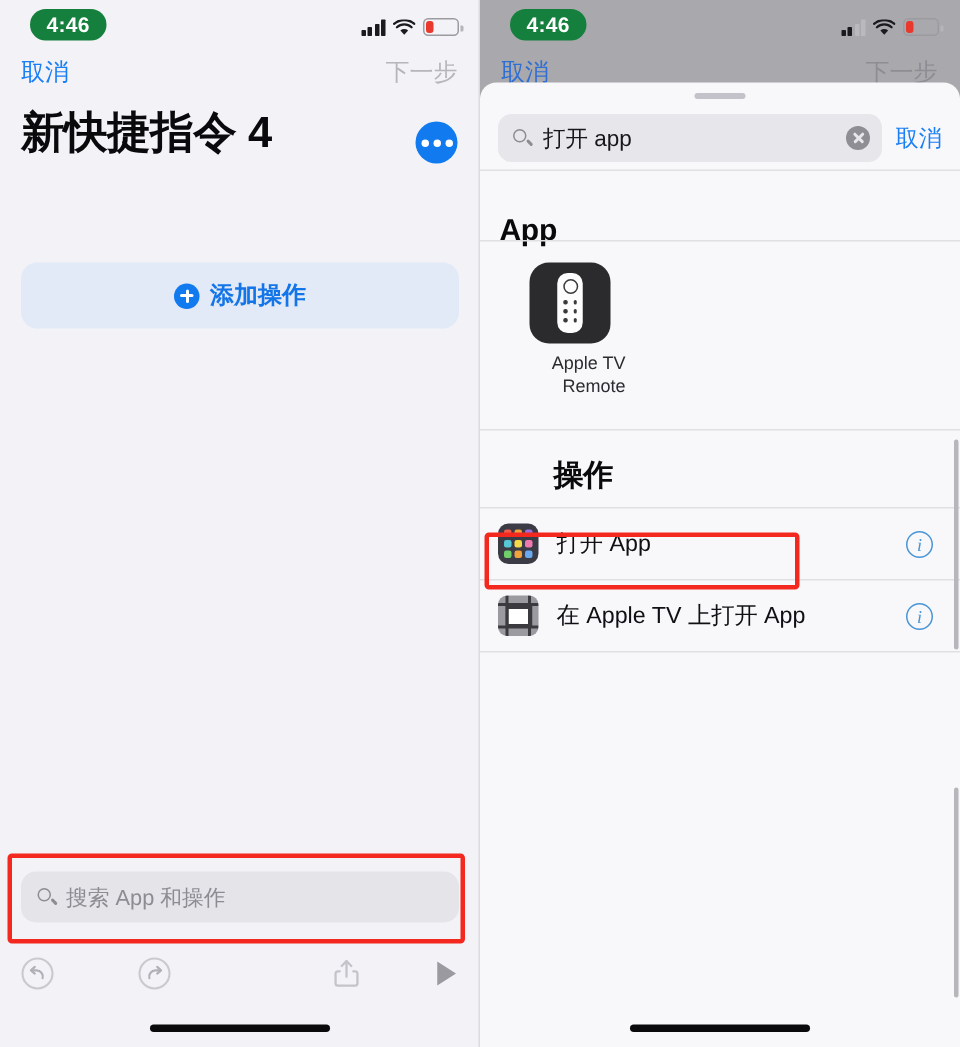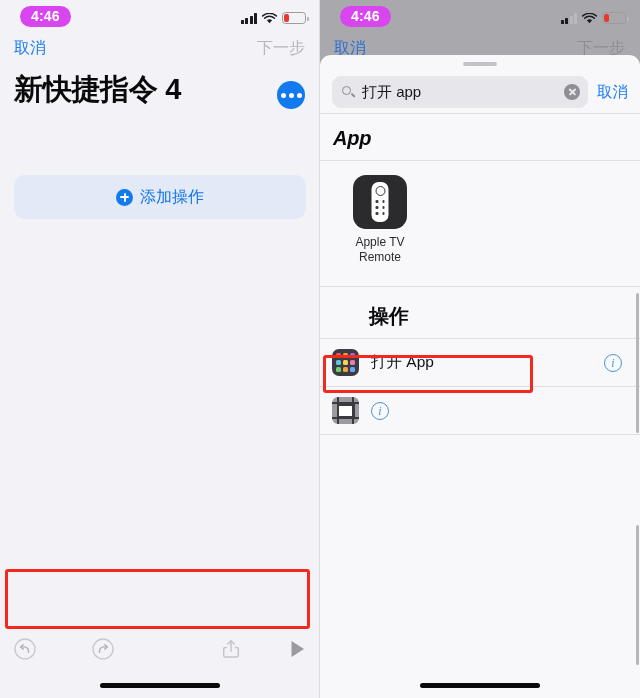--- a/index.html
+++ b/index.html
@@ -41,21 +41,21 @@
   
   .statusbar {
     position: absolute;
     top: 0; left: 0;
     width: 320px; height: 34px;
     z-index: 30;
   }
   .time-pill {
     position: absolute;
     left: 20px; top: 6px;
-    background: #d946ef;
+    background: #15803d;
     color: #ffffff;
     font-size: 14px;
     font-weight: bold;
     border-radius: 11px;
     padding: 2px 11px 3px 11px;
     letter-spacing: 0.2px;
     line-height: 16px;
   }
   .status-right {
     position: absolute;
@@ -188,21 +188,21 @@
     left: 4px; top: 7.7px;
     width: 9px; height: 2px;
   }
   .plus-icon::after {
     top: 4px; left: 7.7px;
     height: 9px; width: 2px;
   }
   .add-action-label {
     font-size: 16px;
     color: #1375e8;
-    font-weight: 400;
+    font-weight: 700;
   }
 
   
   .bottom-search-wrap {
     position: absolute;
     left: 0; top: 570px;
     width: 320px; height: 58px;
   }
   .bottom-search {
     position: absolute;
@@ -556,20 +556,26 @@
         <i></i>
         <i></i>
     </div>
 
 
     <div class="add-action">
       <span class="plus-icon"></span>
       <span class="add-action-label">添加操作</span>
     </div>
 
+    <div class="bottom-search-wrap">
+      <div class="bottom-search">
+        <span class="mag"></span>
+        <span class="ph">搜索 App 和操作</span>
+      </div>
+    </div>
 
     <div class="toolbar">
       <div class="tool tool-undo">
         <svg width="26" height="26" viewBox="0 0 26 26">
           <circle cx="13" cy="13" r="10" fill="none" stroke="#c9c9ce" stroke-width="1.4"></circle>
           <path d="M16.4 16.2 a4.2 4.2 0 0 0 -4.2 -5.3 h-3.1" fill="none" stroke="#b0b0b6" stroke-width="1.4" stroke-linecap="round"></path>
           <path d="M11.2 8.6 L8.6 10.9 L11.2 13.1" fill="none" stroke="#b0b0b6" stroke-width="1.4" stroke-linecap="round" stroke-linejoin="round"></path>
         </svg>
       </div>
       <div class="tool tool-redo">
@@ -634,25 +640,25 @@
         <div class="search-field">
           <span class="mag"></span>
           <span class="val">打开 app</span>
           <span class="clear-btn"></span>
         </div>
         <span class="search-cancel">取消</span>
       </div>
 
       <div class="sheet-sep" style="top:58px;"></div>
 
-      <div class="sec-head" style="top:72px;font-style:italic;">App</div>
+      <div class="sec-head" style="top:88px;">App</div>
 
       <div class="sheet-sep" style="top:105px;"></div>
 
-      <div class="app-item" style="top:120px;">
+      <div class="app-item" style="top:120px;text-align:right;">
         <div class="app-icon">
           <div class="remote-body">
             <div class="ring"></div>
             <div class="dot d1"></div>
               <div class="dot d2"></div>
             <div class="dot d3"></div>
               <div class="dot d4"></div>
             <div class="dot d5"></div>
               <div class="dot d6"></div>
           </div>
@@ -687,20 +693,21 @@
 
       <div class="sheet-sep" style="top:331px;"></div>
 
       <div class="action-row" style="top:332px;">
         <span class="tv-icon">
           <span class="bar bh1"></span>
             <span class="bar bh2"></span>
           <span class="bar bv1"></span>
             <span class="bar bv2"></span>
         </span>
+        <span class="action-label">在 Apple TV 上打开 App</span>
         <span class="info-btn">i</span>
       </div>
 
       <div class="sheet-sep" style="top:379px;"></div>
 
       <div class="scrollbar" style="top:238px; height:140px;"></div>
       <div class="scrollbar" style="top:470px; height:140px;"></div>
     </div>
 
     <div class="home-indicator"></div>

